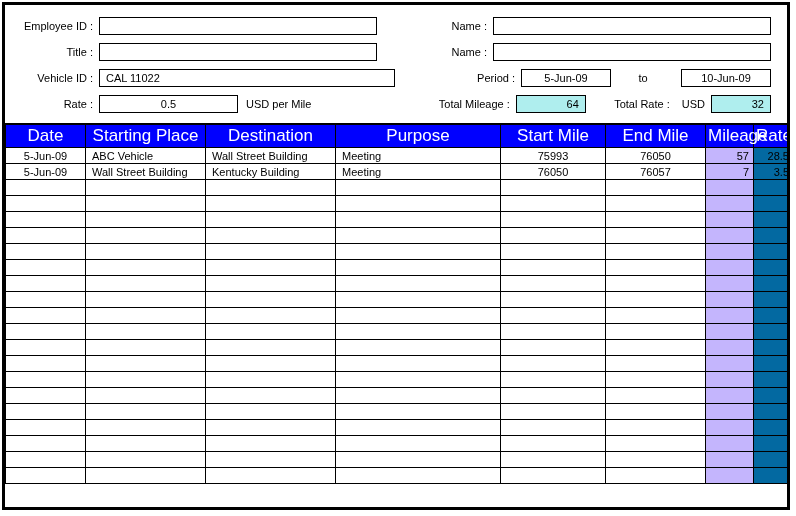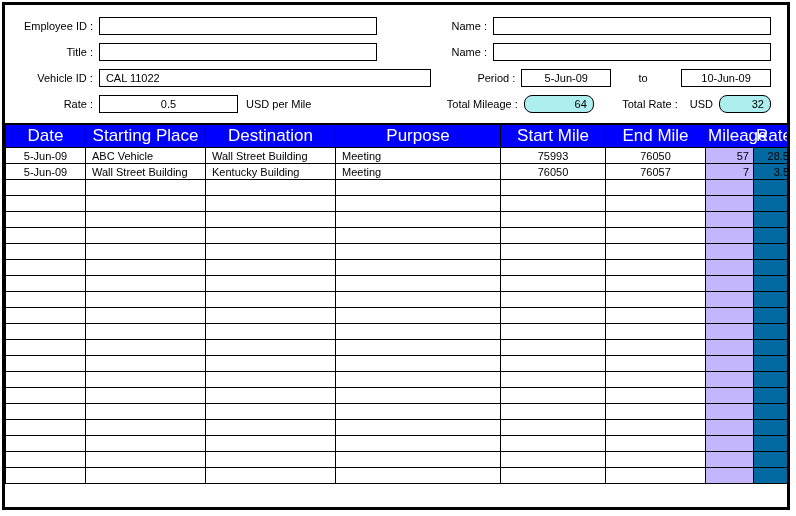--- a/index.html
+++ b/index.html
@@ -43,21 +43,21 @@
     padding-right: 6px;
   }
   .field-box {
     border: 1px solid #000;
     height: 18px;
     background: #fff;
     display: flex;
     align-items: center;
     padding: 0 6px;
   }
-  .field-cyan { background: #afeeee; text-align: right; justify-content: flex-end; border-radius: 8px; }
+  .field-cyan { background: #afeeee; text-align: right; justify-content: flex-end; }
   .unit { padding-left: 8px; }
   .grid {
     flex: 1;
     border-top: 1px solid #000;
     overflow: hidden;
   }
   table {
     border-collapse: collapse;
     width: 100%;
     table-layout: fixed;
@@ -115,38 +115,38 @@
     <div class="form-row">
       <div class="label" style="width:78px">Title :</div>
       <div class="field-box" style="width:278px"></div>
       <div style="flex:1"></div>
       <div class="label" style="width:90px">Name :</div>
       <div class="field-box" style="width:278px"></div>
     </div>
 
     <div class="form-row">
       <div class="label" style="width:78px">Vehicle ID :</div>
-      <div class="field-box" style="width:333px">CAL 11022</div>
+      <div class="field-box" style="width:296px">CAL 11022</div>
       <div style="flex:1"></div>
       <div class="label" style="width:90px">Period :</div>
       <div class="field-box" style="width:90px;justify-content:center">5-Jun-09</div>
       <div class="label" style="width:70px;text-align:center">to</div>
       <div class="field-box" style="width:90px;justify-content:center">10-Jun-09</div>
     </div>
 
     <div class="form-row">
       <div class="label" style="width:78px">Rate :</div>
       <div class="field-box" style="width:139px;justify-content:center">0.5</div>
       <div class="unit">USD per Mile</div>
       <div style="flex:1"></div>
       <div class="label" style="width:90px">Total Mileage :</div>
       <div class="field-box field-cyan" style="width:70px">64</div>
       <div class="label" style="width:90px;text-align:right">Total Rate :</div>
       <div class="unit" style="padding:0 6px">USD</div>
-      <div class="field-box field-cyan" style="width:52px">32</div>
+      <div class="field-box field-cyan" style="width:60px">32</div>
     </div>
 
   </div>
 
   <div class="grid">
     <table>
       <colgroup>
         <col class="col-date">
           <col class="col-start">
           <col class="col-dest">

